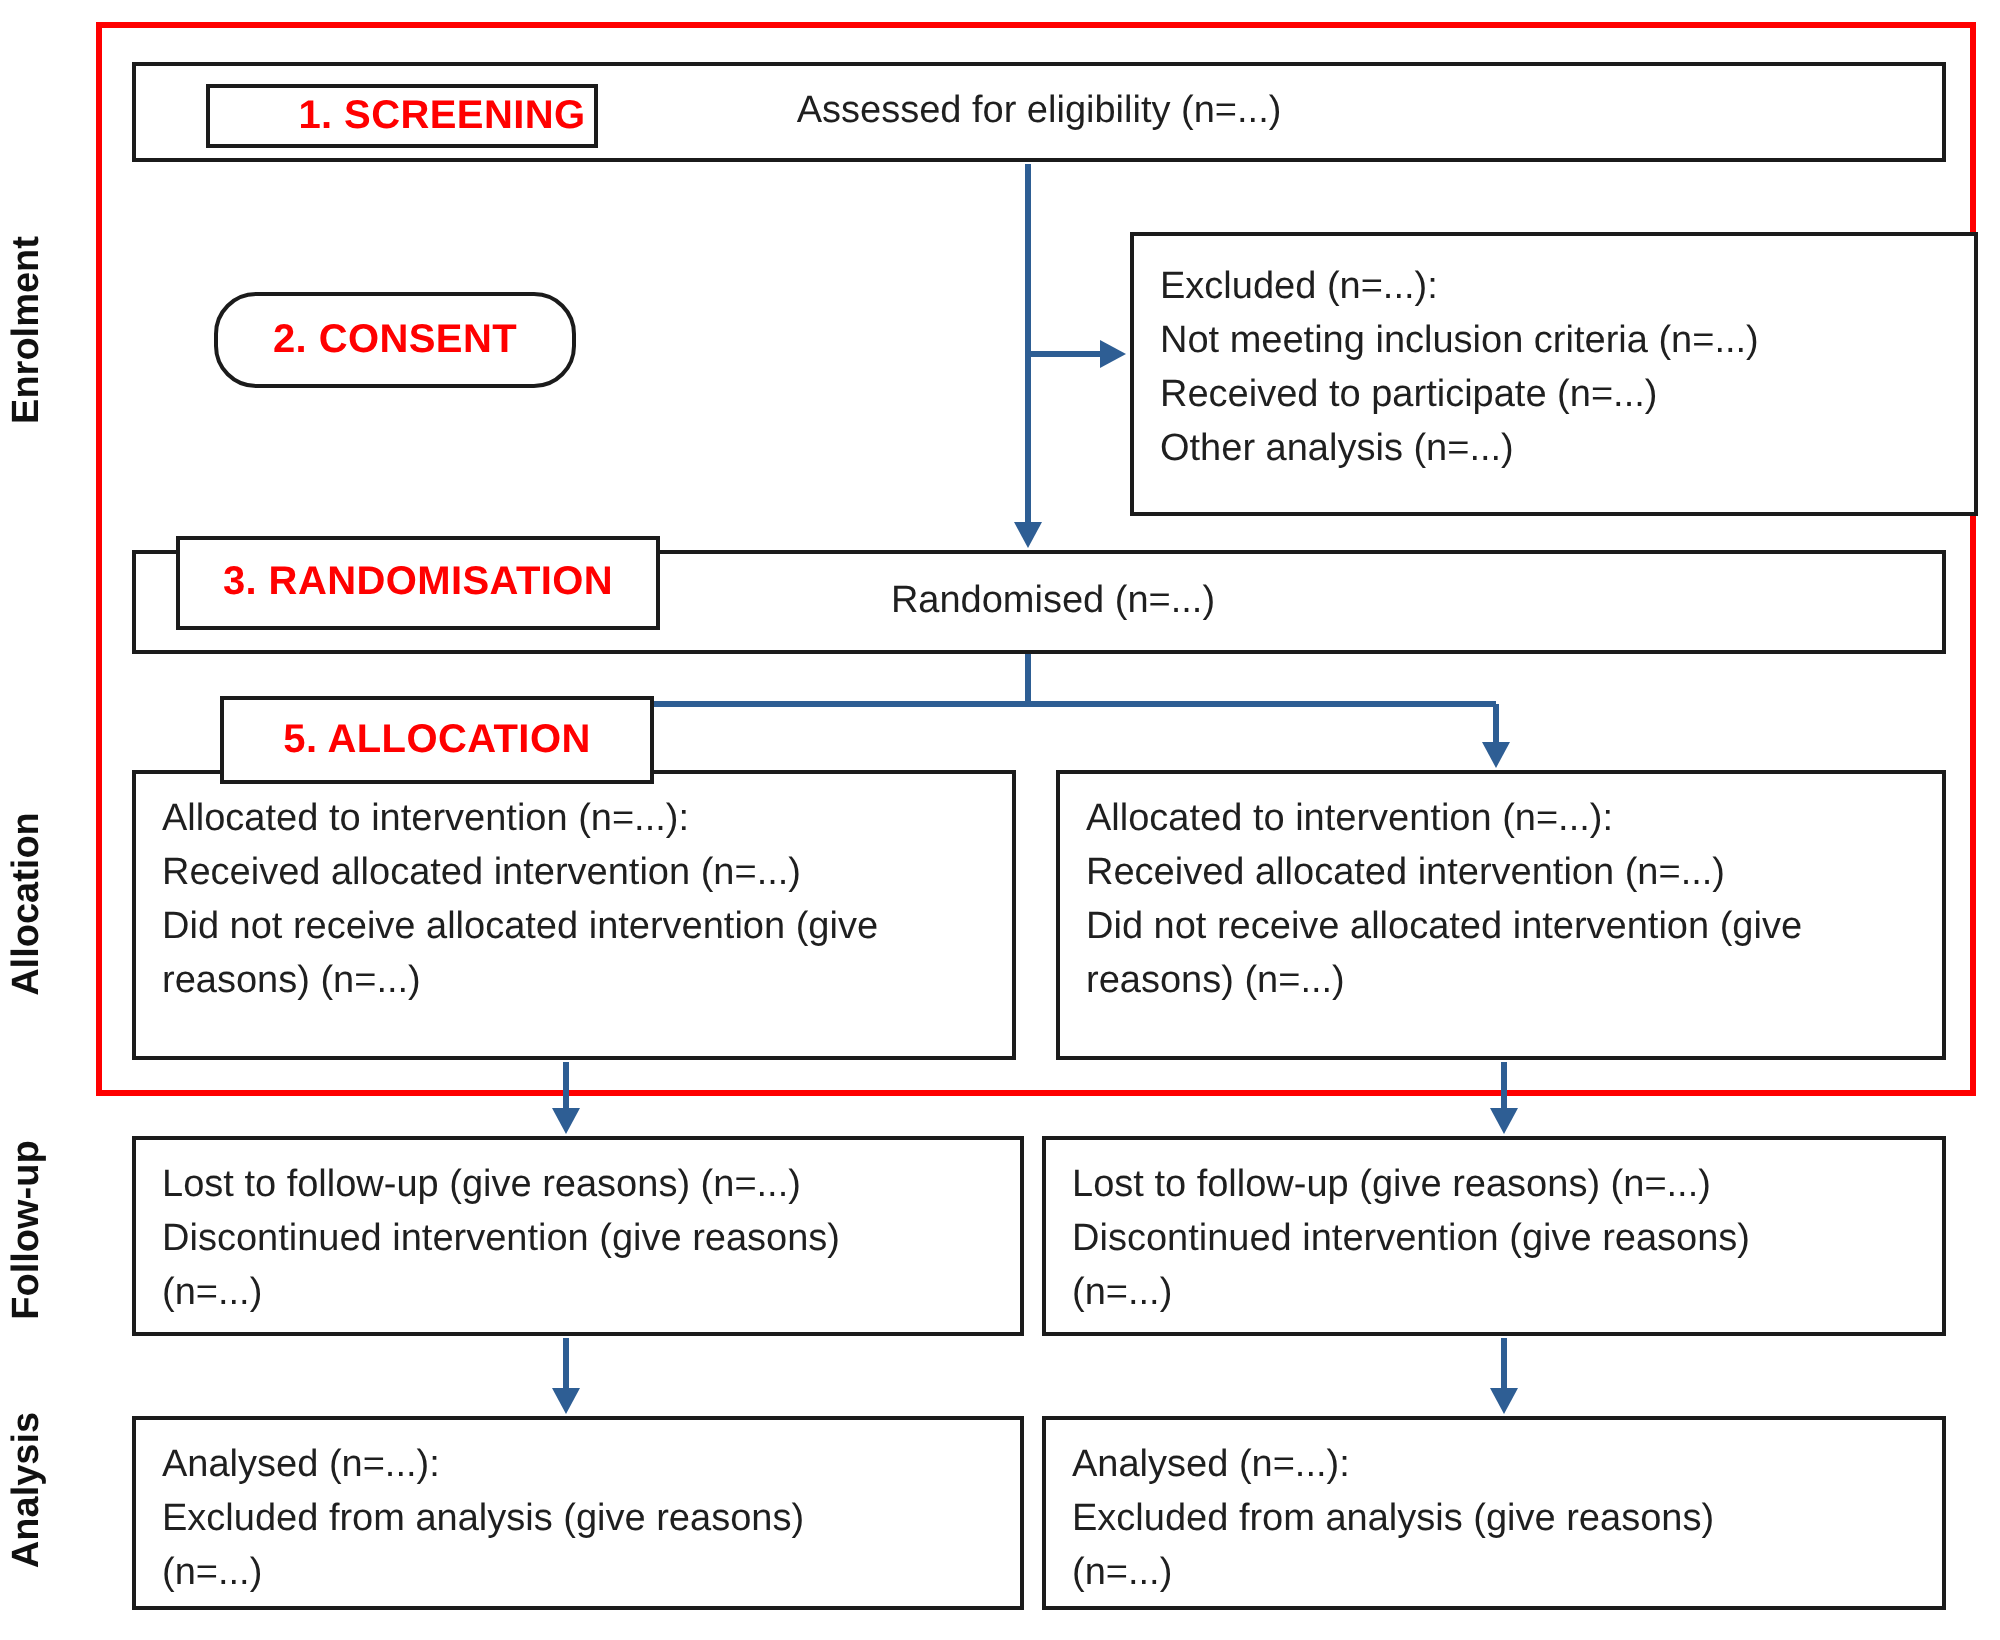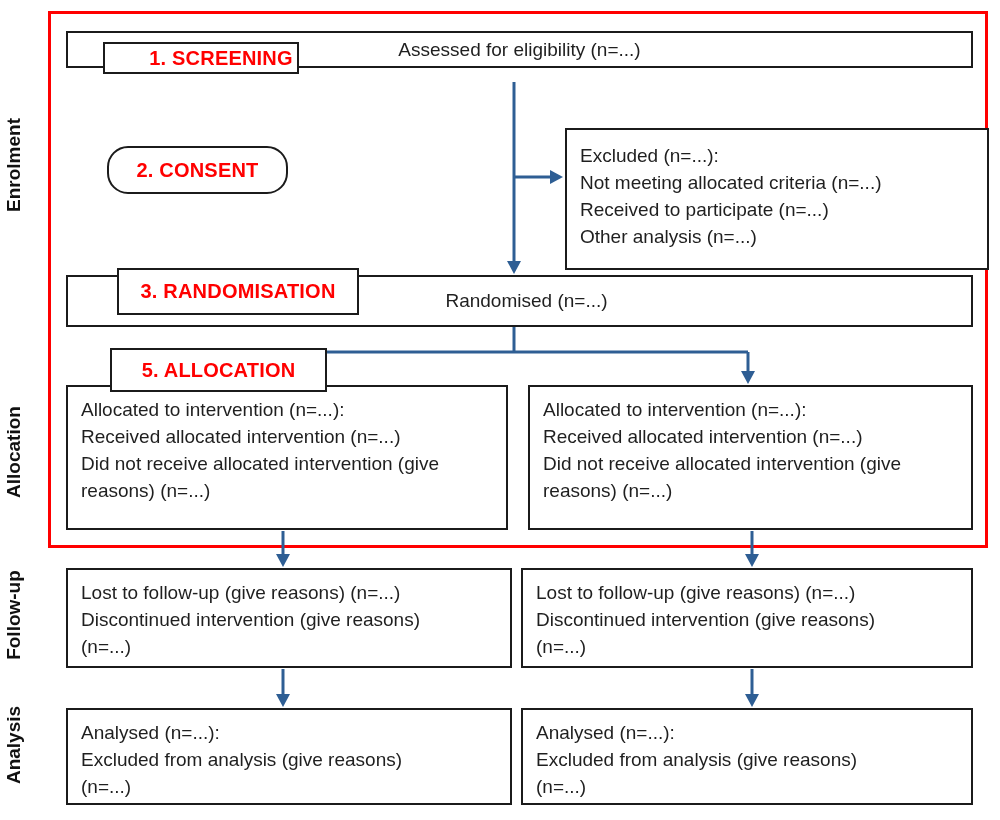--- a/index.html
+++ b/index.html
@@ -40,27 +40,27 @@
 
 <div class="canvas">
 
   <div class="side-label" style="top:152px;">Enrolment</div>
   <div class="side-label" style="top:439px;">Allocation</div>
   <div class="side-label" style="top:602px;">Follow-up</div>
   <div class="side-label" style="top:732px;">Analysis</div>
 
   <div class="red-frame"></div>
 
-  <div class="box center" style="left:66px;top:31px;width:907px;height:37px;">
+  <div class="box center" style="left:66px;top:31px;width:907px;height:50px;">
     <span>Assessed for eligibility (n=...)</span>
   </div>
 
-  <div class="box lines excl" style="left:565px;top:128px;width:424px;height:142px;">
+  <div class="box lines excl" style="left:565px;top:116px;width:424px;height:142px;">
     <span class="ln">Excluded (n=...):</span>
-    <span class="ln">Not meeting allocated criteria (n=...)</span>
+    <span class="ln">Not meeting inclusion criteria (n=...)</span>
     <span class="ln">Received to participate (n=...)</span>
     <span class="ln">Other analysis (n=...)</span>
   </div>
 
   <div class="box center" style="left:66px;top:275px;width:907px;height:52px;padding-left:14px;">
     <span>Randomised (n=...)</span>
   </div>
 
   <div class="box lines" style="left:66px;top:385px;width:442px;height:145px;">
     <span class="ln">Allocated to intervention (n=...):</span>
@@ -120,16 +120,16 @@
     <polygon points="745,554 759,554 752,567"></polygon>
 
     <line x1="283" y1="669" x2="283" y2="695"></line>
     <polygon points="276,694 290,694 283,707"></polygon>
     <line x1="752" y1="669" x2="752" y2="695"></line>
     <polygon points="745,694 759,694 752,707"></polygon>
   </svg>
 
   <div class="stage-label" style="left:103px;top:42px;width:196px;height:32px;padding-left:40px;">1. SCREENING</div>
   <div class="stage-label" style="left:107px;top:146px;width:181px;height:48px;border-radius:21px;">2. CONSENT</div>
-  <div class="stage-label" style="left:117px;top:268px;width:242px;height:47px;">3. RANDOMISATION</div>
+  <div class="stage-label" style="left:88px;top:268px;width:242px;height:47px;">3. RANDOMISATION</div>
   <div class="stage-label" style="left:110px;top:348px;width:217px;height:44px;">5. ALLOCATION</div>
 
 </div>
 
 </body></html>

